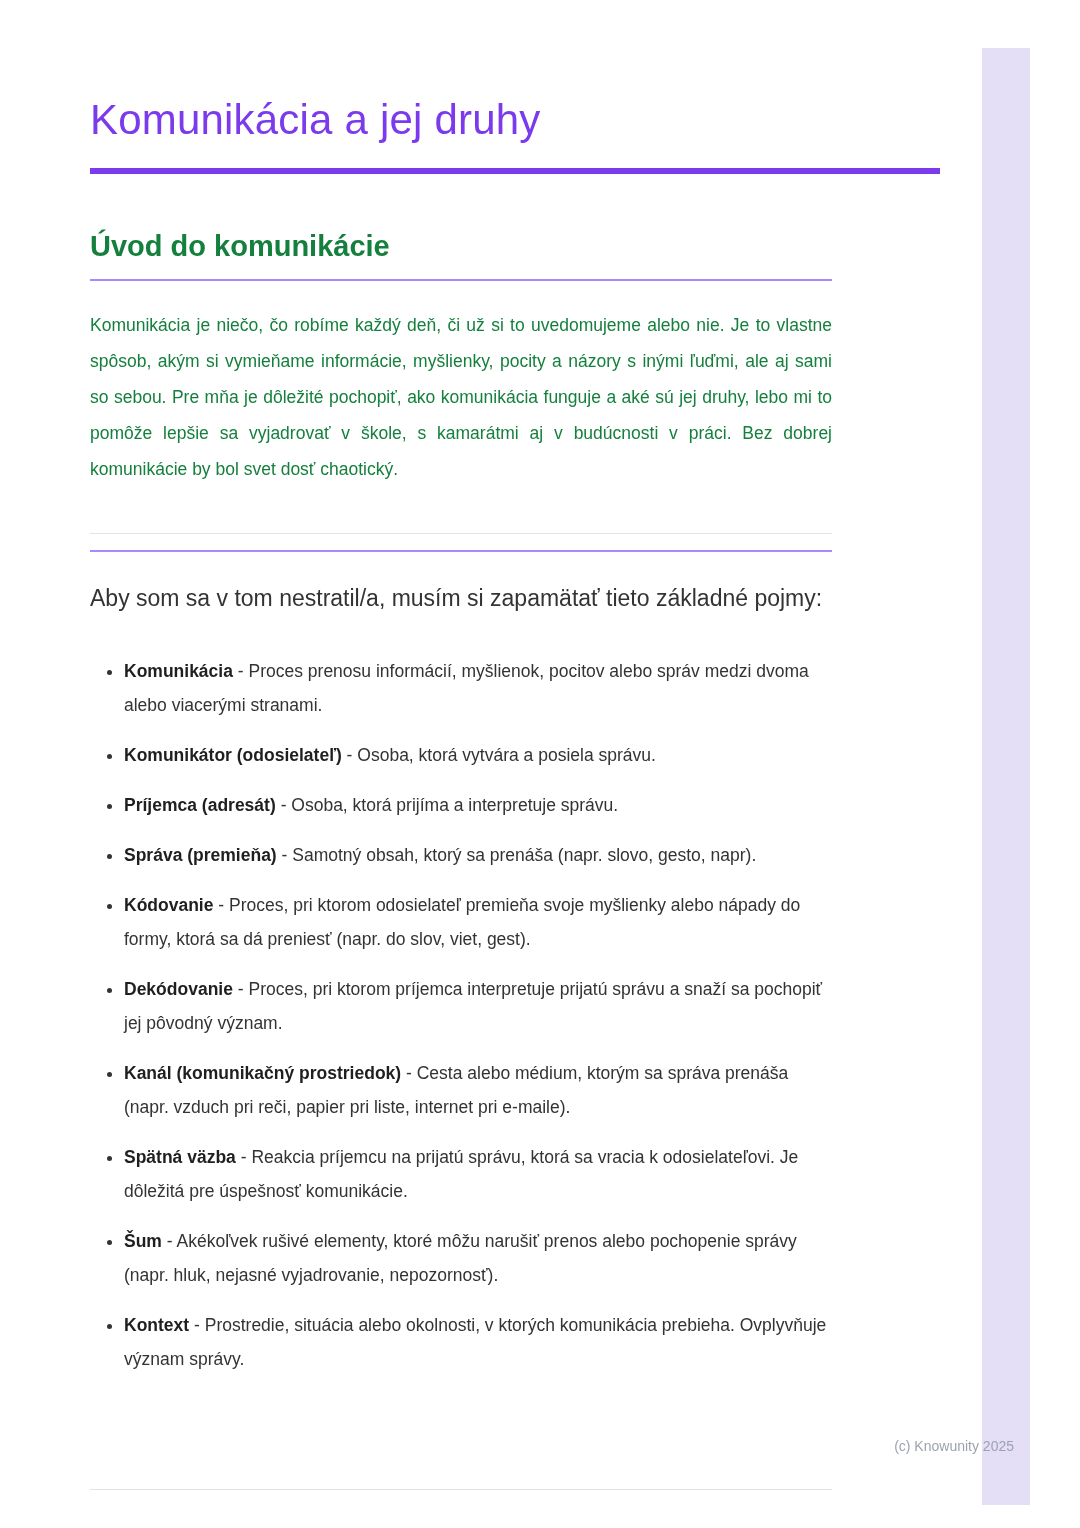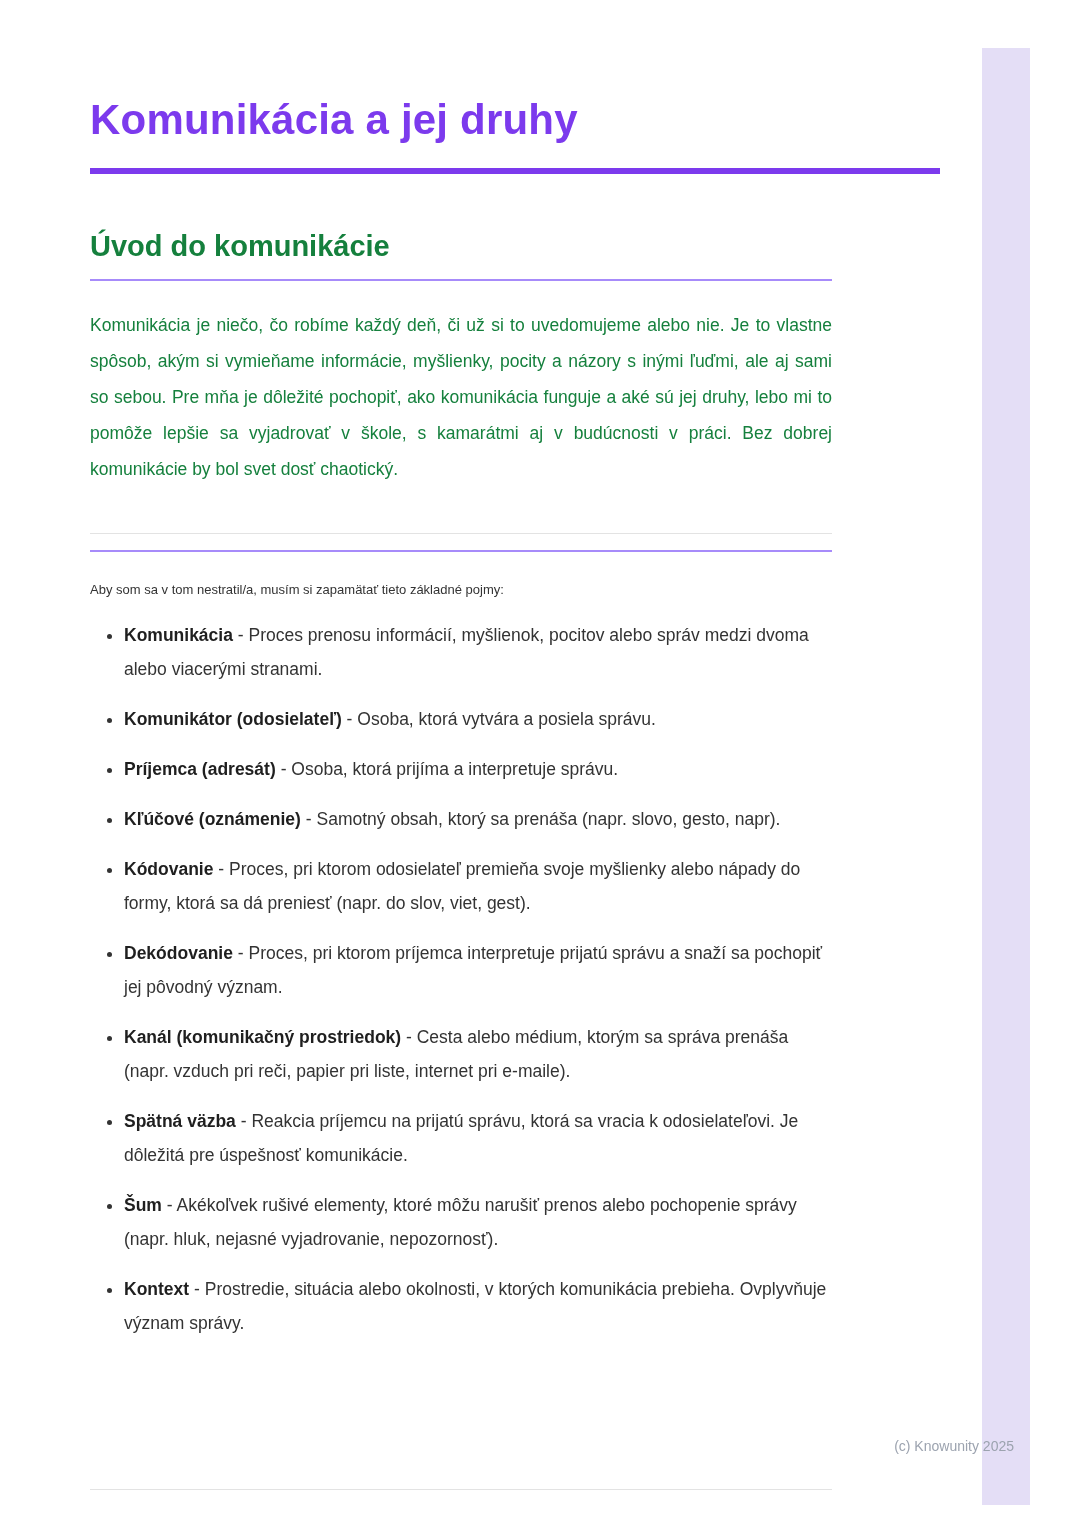--- a/index.html
+++ b/index.html
@@ -27,21 +27,21 @@
   }
   .content {
     position: absolute;
     left: 90px;
     top: 0;
     width: 742px;
   }
   .page-title {
     margin-top: 96px;
     font-size: 42px;
-    font-weight: 700;
+    font-weight: 400;
     color: #7C3AED;
     letter-spacing: 0.2px;
   }
   .title-rule {
     margin-top: 24px;
     width: 850px;
     height: 6px;
     background: #7C3AED;
     border: none;
   }
@@ -66,27 +66,27 @@
     color: #15803d;
   }
   .section-divider {
     margin-top: 46px;
     width: 742px;
     height: 1px;
     background: #E3E3E3;
     border: none;
   }
   .lead-text {
-    margin-top: 24px;
-    font-size: 13px;
+    margin-top: 32px;
+    font-size: 23px;
     line-height: 28px;
     color: #333333;
   }
   ul.concepts-list {
-    margin-top: 14px;
+    margin-top: 42px;
     padding-left: 34px;
     list-style: disc;
   }
   ul.concepts-list li {
     font-size: 17.5px;
     line-height: 34px;
     margin-bottom: 16px;
     color: #333333;
   }
   ul.concepts-list li .term {
@@ -133,21 +133,21 @@
 
     <p class="lead-text">Aby som sa v tom nestratil/a, musím si zapamätať tieto základné pojmy:</p>
 
     <ul class="concepts-list">
   <li><span class="term">Komunikácia</span> <span class="desc">- Proces prenosu informácií, myšlienok, pocitov alebo správ medzi dvoma alebo viacerými stranami.</span></li>
 
   <li><span class="term">Komunikátor (odosielateľ)</span> <span class="desc">- Osoba, ktorá vytvára a posiela správu.</span></li>
 
   <li><span class="term">Príjemca (adresát)</span> <span class="desc">- Osoba, ktorá prijíma a interpretuje správu.</span></li>
 
-  <li><span class="term">Kľúčové (oznámenie)</span> <span class="desc">- Samotný obsah, ktorý sa prenáša (napr. slovo, gesto, napr).</span></li>
+  <li><span class="term">Správa (premieňa)</span> <span class="desc">- Samotný obsah, ktorý sa prenáša (napr. slovo, gesto, napr).</span></li>
 
   <li><span class="term">Kódovanie</span> <span class="desc">- Proces, pri ktorom odosielateľ premieňa svoje myšlienky alebo nápady do formy, ktorá sa dá preniesť (napr. do slov, viet, gest).</span></li>
 
   <li><span class="term">Dekódovanie</span> <span class="desc">- Proces, pri ktorom príjemca interpretuje prijatú správu a snaží sa pochopiť jej pôvodný význam.</span></li>
 
   <li><span class="term">Kanál (komunikačný prostriedok)</span> <span class="desc">- Cesta alebo médium, ktorým sa správa prenáša (napr. vzduch pri reči, papier pri liste, internet pri e-maile).</span></li>
 
   <li><span class="term">Spätná väzba</span> <span class="desc">- Reakcia príjemcu na prijatú správu, ktorá sa vracia k odosielateľovi. Je dôležitá pre úspešnosť komunikácie.</span></li>
 
   <li><span class="term">Šum</span> <span class="desc">- Akékoľvek rušivé elementy, ktoré môžu narušiť prenos alebo pochopenie správy (napr. hluk, nejasné vyjadrovanie, nepozornosť).</span></li>

